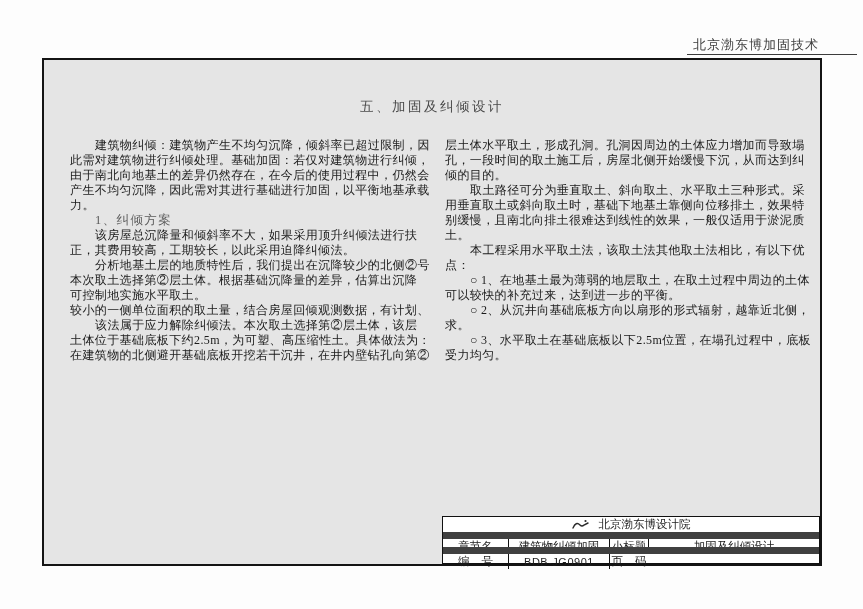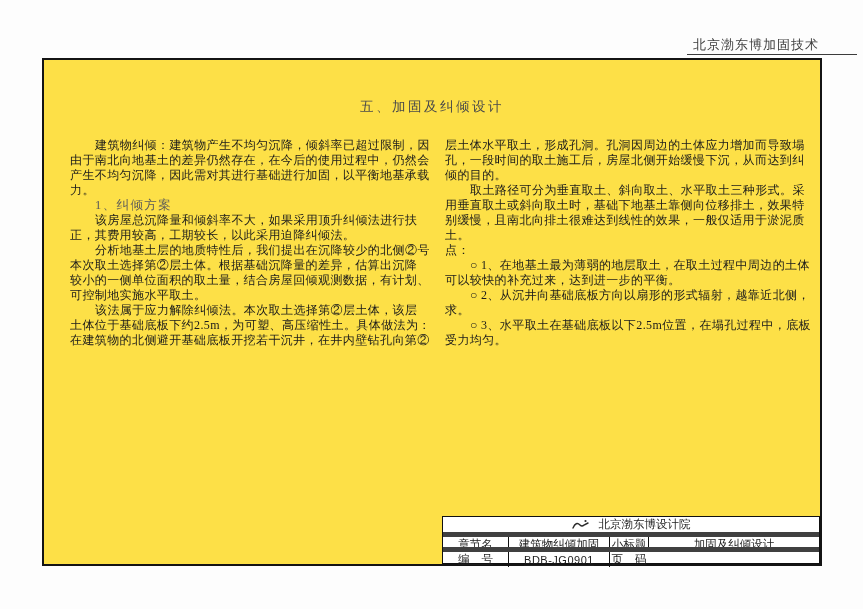--- a/index.html
+++ b/index.html
@@ -15,21 +15,21 @@
     position:absolute;top:36px;right:0;
     width:132px;padding-right:38px;height:18px;
     border-bottom:1px solid #3c3c3c;
     text-align:right;font-size:13px;letter-spacing:1px;color:#3f3f3f;
     white-space:nowrap;
   }
 
   
   .page{
     position:absolute;left:42px;top:58px;width:776px;height:504px;
-    border:2px solid #141414;background:#fde047;
+    border:2px solid #141414;background:#e5e5e5;
   }
   .page-title{
     position:absolute;top:38px;left:0;right:0;
     text-align:center;font-size:13.5px;letter-spacing:2.5px;color:#4a4a4a;
     white-space:nowrap;
   }
 
   
   .col{position:absolute;top:78px;font-size:12px;color:#1a1a1a;letter-spacing:0.4px;}
   .col-left{left:26px;width:368px;}
@@ -40,62 +40,64 @@
 
   
   .footer-table{
     position:absolute;right:0;bottom:0;width:376px;height:46px;
     border:1px solid #111;background:#fff;
     display:grid;grid-template-rows:15px 15px 1fr;
     font-size:11.5px;color:#1d1d1d;
   }
   .ft-row{display:grid;}
   .ft-head{grid-template-columns:1fr;display:flex;align-items:center;justify-content:center;gap:10px;text-align:center;}
-  .ft-grid{grid-template-columns:65px 101px 39px 1fr;border-top:5px solid #404040;text-decoration:underline;}
+  .ft-grid{grid-template-columns:65px 101px 39px 1fr;border-top:7px solid #404040;}
   .ft-cell{display:flex;align-items:center;justify-content:center;border-left:1px solid #111;white-space:nowrap;}
   .ft-cell:first-child{border-left:none;}
   .spread{word-spacing:9px;}
   .mono-code{font-family:"Liberation Sans","DejaVu Sans",sans-serif;font-size:11px;letter-spacing:0.5px;}
   .logo-svg{display:block;}
 </style>
 </head>
 <body>
 
 <div class="canvas">
 
   <div class="header-tag">北京渤东博加固技术</div>
 
   <div class="page">
 
     <div class="page-title">五、加固及纠倾设计</div>
 
     <div class="col col-left" id="col-left">
         <div class="line indent">建筑物纠倾：建筑物产生不均匀沉降，倾斜率已超过限制，因</div>
+        <div class="line">此需对建筑物进行纠倾处理。基础加固：若仅对建筑物进行纠倾，</div>
         <div class="line">由于南北向地基土的差异仍然存在，在今后的使用过程中，仍然会</div>
         <div class="line">产生不均匀沉降，因此需对其进行基础进行加固，以平衡地基承载</div>
         <div class="line">力。</div>
         <div class="line heading indent">1、纠倾方案</div>
         <div class="line indent">该房屋总沉降量和倾斜率不大，如果采用顶升纠倾法进行扶</div>
         <div class="line">正，其费用较高，工期较长，以此采用迫降纠倾法。</div>
         <div class="line indent">分析地基土层的地质特性后，我们提出在沉降较少的北侧②号</div>
         <div class="line">本次取土选择第②层土体。根据基础沉降量的差异，估算出沉降</div>
+        <div class="line">可控制地实施水平取土。</div>
         <div class="line">较小的一侧单位面积的取土量，结合房屋回倾观测数据，有计划、</div>
-        <div class="line">可控制地实施水平取土。</div>
         <div class="line indent">该法属于应力解除纠倾法。本次取土选择第②层土体，该层</div>
         <div class="line">土体位于基础底板下约2.5m，为可塑、高压缩性土。具体做法为：</div>
         <div class="line">在建筑物的北侧避开基础底板开挖若干沉井，在井内壁钻孔向第②</div>
       </div>
     <div class="col col-right" id="col-right">
         <div class="line">层土体水平取土，形成孔洞。孔洞因周边的土体应力增加而导致塌</div>
         <div class="line">孔，一段时间的取土施工后，房屋北侧开始缓慢下沉，从而达到纠</div>
         <div class="line">倾的目的。</div>
         <div class="line indent">取土路径可分为垂直取土、斜向取土、水平取土三种形式。采</div>
         <div class="line">用垂直取土或斜向取土时，基础下地基土靠侧向位移排土，效果特</div>
         <div class="line">别缓慢，且南北向排土很难达到线性的效果，一般仅适用于淤泥质</div>
         <div class="line">土。</div>
+        <div class="line indent">本工程采用水平取土法，该取土法其他取土法相比，有以下优</div>
         <div class="line">点：</div>
         <div class="line indent">○ 1、在地基土最为薄弱的地层取土，在取土过程中周边的土体</div>
         <div class="line">可以较快的补充过来，达到进一步的平衡。</div>
         <div class="line indent">○ 2、从沉井向基础底板方向以扇形的形式辐射，越靠近北侧，</div>
         <div class="line">求。</div>
         <div class="line indent">○ 3、水平取土在基础底板以下2.5m位置，在塌孔过程中，底板</div>
         <div class="line">受力均匀。</div>
       </div>
 
     <div class="footer-table">

